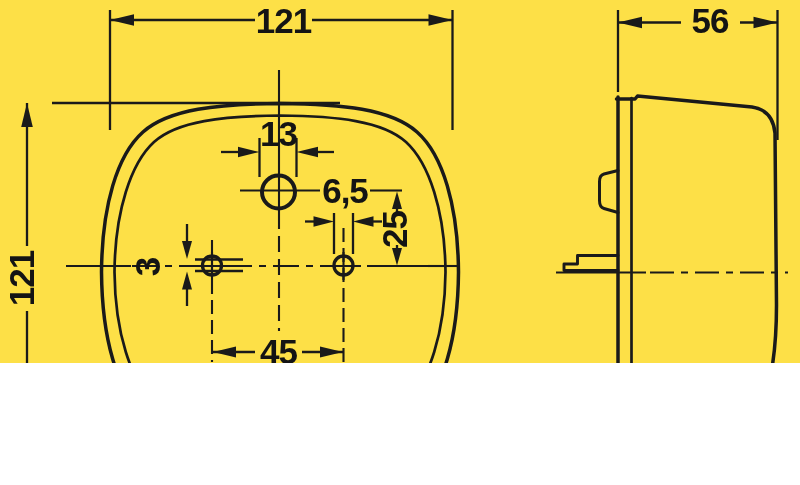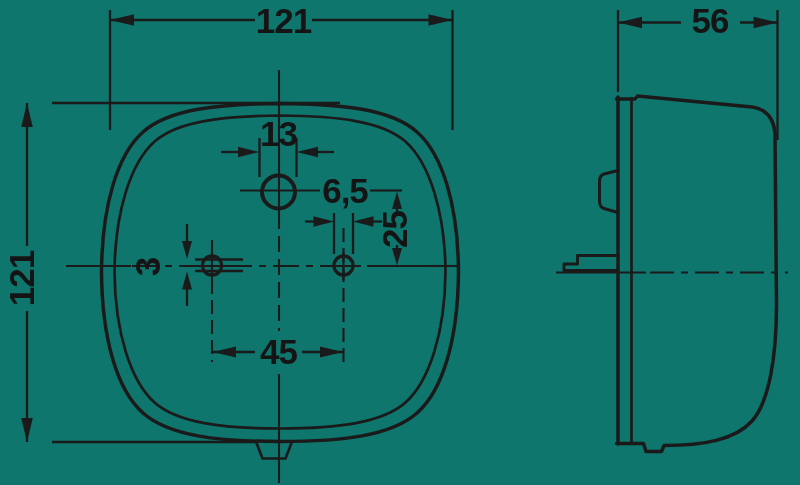--- a/index.html
+++ b/index.html
@@ -2,22 +2,22 @@
 <html><head>
 <meta charset="utf-8">
 <style>
   html, body {
     margin: 0; padding: 0;
     background: #ffffff;
     font-family: "Liberation Sans", sans-serif;
   }
   .sheet {
     position: relative;
-    width: 800px; height: 485px;
-    background: #0f766e;
+    width: 800px; height: 363px;
+    background: #fde047;
     overflow: hidden;
   }
   svg { display: block; }
   .obj  { stroke: #1a1a1a; fill: none; stroke-width: 3.5; stroke-linecap: round; stroke-linejoin: round; }
   .obj2 { stroke: #1a1a1a; fill: none; stroke-width: 2.7; stroke-linecap: round; stroke-linejoin: round; }
   .dim  { stroke: #1a1a1a; fill: none; stroke-width: 2.3; stroke-linecap: butt; }
   .cl   { stroke: #1a1a1a; fill: none; stroke-width: 2.1; stroke-linecap: butt; }
   .arr  { fill: #1a1a1a; stroke: none; }
   .lbl  {
     font-family: "Liberation Sans", sans-serif;

